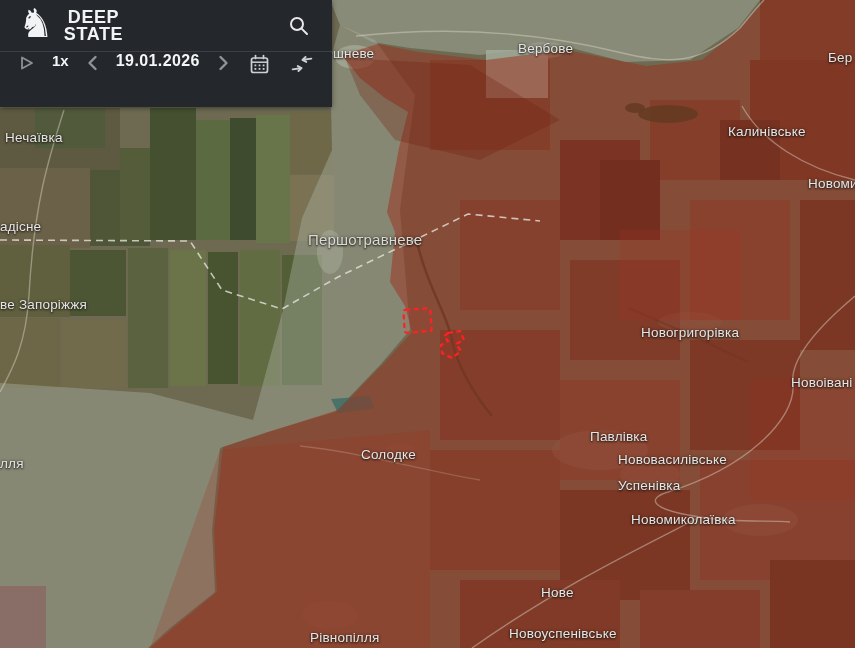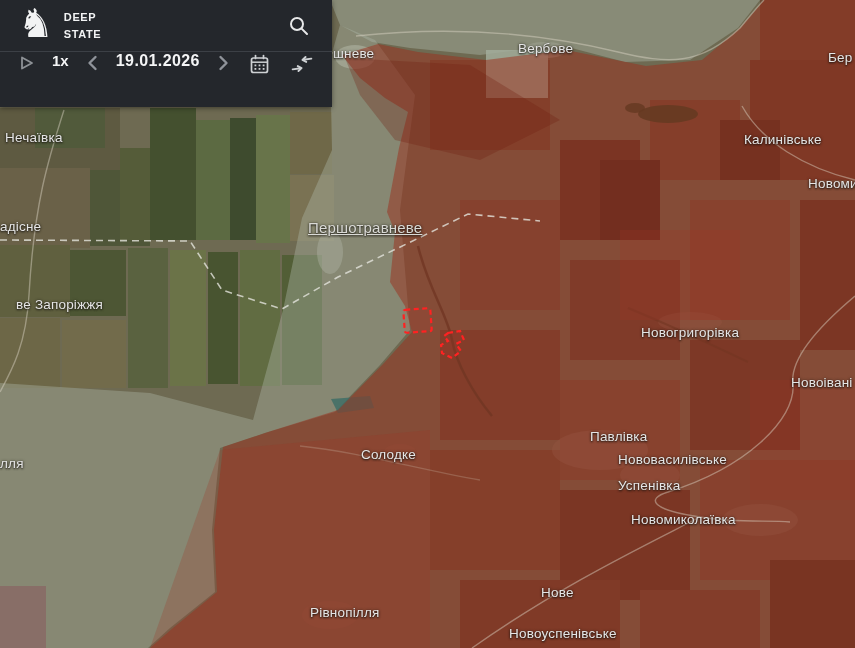--- a/index.html
+++ b/index.html
@@ -10,22 +10,22 @@
   .labels-layer{position:absolute;left:0;top:0;width:855px;height:648px;z-index:5;pointer-events:none;}
   .map-label{position:absolute;color:#e5e5e5;font-size:13.5px;white-space:nowrap;letter-spacing:.2px;
              text-shadow:0 1px 2px rgba(22,20,16,.9),0 0 3px rgba(22,20,16,.65);}
   .map-label.major{font-size:15px;color:#dadad6;}
   
   .panel{position:absolute;left:0;top:0;width:332px;height:107px;background:#24272c;z-index:20;
          box-shadow:0 1px 5px rgba(0,0,0,.45);color:#f1f2f3;}
   .logo-row{display:flex;align-items:center;height:51px;border-bottom:1px solid #3c4046;padding:0 18px;}
   .knight{font-family:"DejaVu Sans",sans-serif;color:#f2f3f4;font-size:40px;line-height:40px;
           margin-right:10px;margin-top:-5px;}
-  .logo-text{display:flex;flex-direction:column;font-weight:bold;font-size:11px;line-height:17px;
-             letter-spacing:.6px;color:#f2f3f4;}
+  .logo-text{display:flex;flex-direction:column;font-weight:bold;font-size:18px;line-height:17px;
+             letter-spacing:.6px;color:#f2f3f4;align-items:center;}
   .search-btn{margin-left:auto;background:none;border:none;padding:4px;display:flex;cursor:pointer;}
   .controls-row{display:flex;align-items:flex-start;height:55px;padding:0 15px;justify-content:space-between;}
   .icon-btn{background:none;border:none;padding:2px;display:flex;align-items:center;cursor:pointer;}
   .speed{font-weight:bold;font-size:15px;color:#f4f5f6;}
   .date{font-weight:bold;font-size:16px;letter-spacing:.4px;color:#f4f5f6;}
 </style>
 </head>
 <body>
 
 <div class="app">
@@ -127,38 +127,38 @@
 
     <g fill="rgba(255,40,40,0.07)" stroke-width="2.2" stroke-dasharray="5 3.5">
       <rect class="advance-marker" x="404" y="309" width="27" height="23" rx="2" transform="rotate(-4 417 320)" stroke="#ff2222"></rect>
       <path class="advance-marker" d="M448,333 L460,331 L464,340 L456,344 L461,351 L452,358 L442,353 L441,345 L448,341 L444,336 Z" stroke="#ff2222"></path>
     </g>
   </svg>
 
   <div class="labels-layer" id="labels">
         <div class="map-label" style="left: 5px; top: 130px;">Нечаївка</div>
         <div class="map-label" style="left: 0px; top: 219px;">адісне</div>
-        <div class="map-label" style="left: 16px; top: 297px;">ве Запоріжжя</div>
+        <div class="map-label" style="left: 0px; top: 297px;">ве Запоріжжя</div>
         <div class="map-label" style="left: 0px; top: 439px; margin-top: 17px;">лля</div>
         <div class="map-label" style="left: 333px; top: 46px;">шневе</div>
         <div class="map-label" style="left: 518px; top: 41px;">Вербове</div>
         <div class="map-label" style="left: 828px; top: 50px;">Бер</div>
-        <div class="map-label" style="left: 728px; top: 132px; margin-left: 16px;">Калинівське</div>
+        <div class="map-label" style="left: 728px; top: 124px;">Калинівське</div>
         <div class="map-label" style="left: 808px; top: 176px;">Новоми</div>
-        <div class="map-label major" style="left: 308px; top: 219px; text-decoration: underline;">Першотравневе</div>
+        <div class="map-label major" style="left: 308px; top: 231px;">Першотравневе</div>
         <div class="map-label" style="left: 641px; top: 325px; text-align: center;">Новогригорівка</div>
         <div class="map-label" style="left: 791px; top: 375px;">Новоівані</div>
         <div class="map-label" style="left: 590px; top: 429px;">Павлівка</div>
         <div class="map-label" style="left: 618px; top: 452px;">Нововасилівське</div>
         <div class="map-label" style="left: 618px; top: 478px;">Успенівка</div>
         <div class="map-label" style="left: 631px; top: 512px;">Новомиколаївка</div>
         <div class="map-label" style="left: 361px; top: 447px;">Солодке</div>
         <div class="map-label" style="left: 541px; top: 585px;">Нове</div>
         <div class="map-label" style="left: 509px; top: 626px;">Новоуспенівське</div>
-        <div class="map-label" style="left: 310px; top: 605px;">Рівнопілля</div>
+        <div class="map-label" style="left: 310px; top: 630px;">Рівнопілля</div>
       </div>
   </div>
 
   <div class="panel">
     <div class="logo-row">
       <span class="knight">♞</span>
       <div class="logo-text">
         <span>DEEP</span>
         <span>STATE</span>
       </div>

